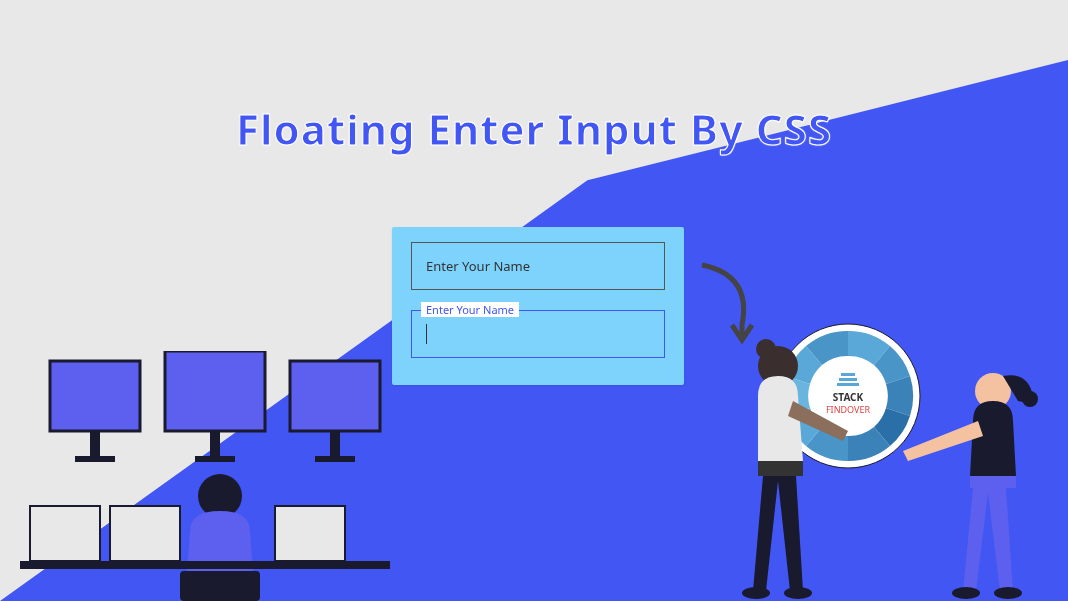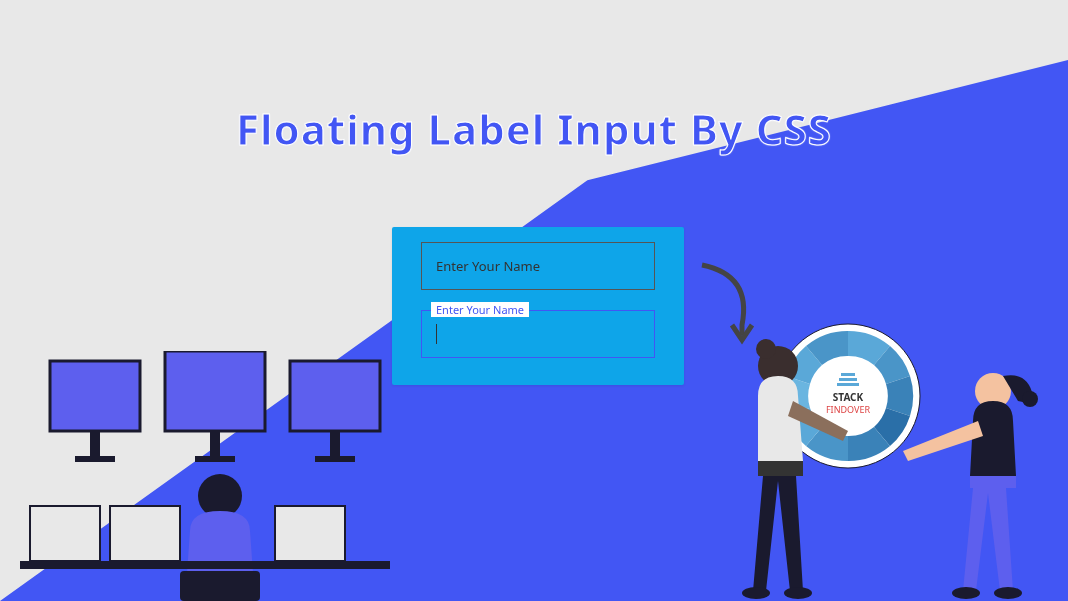--- a/index.html
+++ b/index.html
@@ -1,35 +1,35 @@
 <!DOCTYPE html>
 <html><head>
 <meta charset="utf-8">
 <style>
 *{margin:0;padding:0;box-sizing:border-box;font-family:system-ui,-apple-system,sans-serif}
 body{width:1068px;height:601px;background:#e8e8e8;position:relative;overflow:hidden}
 .bg-diag{position:absolute;top:0;right:0;width:100%;height:100%;background:linear-gradient(to bottom right,transparent 0%,transparent 30%,#4256f4 30%,#4256f4 100%);clip-path:polygon(100% 0,100% 100%,0 100%,0 100%,55% 30%,100% 10%)}
 .title{position:absolute;top:100px;left:50%;transform:translateX(-50%);font-size:42px;font-weight:700;color:#4256f4;-webkit-text-stroke:1px #fff;text-shadow:0 0 1px #fff,0 0 2px #fff;letter-spacing:1px;white-space:nowrap}
-.card{position:absolute;top:227px;left:392px;width:292px;height:158px;background:#0ea5e9;border-radius:2px;padding:15px 29px;box-shadow:0 1px 3px rgba(0,0,0,.08)}
+.card{position:absolute;top:227px;left:392px;width:292px;height:158px;background:#7dd3fc;border-radius:2px;padding:15px 19px;box-shadow:0 1px 3px rgba(0,0,0,.08)}
 .field1{width:100%;height:48px;border:1px solid #555;padding:0 14px;display:flex;align-items:center;font-size:13px;color:#333;margin-bottom:20px}
 .field2-wrap{position:relative}
 .field2{width:100%;height:48px;border:1.5px solid #4256f4;padding:0 14px;display:flex;align-items:center}
 .field2-label{position:absolute;top:-8px;left:10px;background:#fff;padding:0 5px;font-size:11px;color:#4256f4}
 .cursor{width:1px;height:20px;background:#333;display:inline-block}
 .arrow{position:absolute;top:255px;left:692px}
 .person-desk{position:absolute;bottom:0;left:20px}
 .people-right{position:absolute;bottom:0;right:20px}
 .logo-circle{position:absolute;bottom:130px;right:145px}
 </style>
 </head>
 <body>
 
 <div class="bg-diag"></div>
 
-<h1 class="title">Floating Label Input By CSS</h1>
+<h1 class="title">Floating Enter Input By CSS</h1>
 
 <div class="card">
   <div class="field1">
     <span>Enter Your Name</span>
   </div>
   <div class="field2-wrap">
     <span class="field2-label">Enter Your Name</span>
     <div class="field2">
       <span class="cursor"></span>
     </div>

